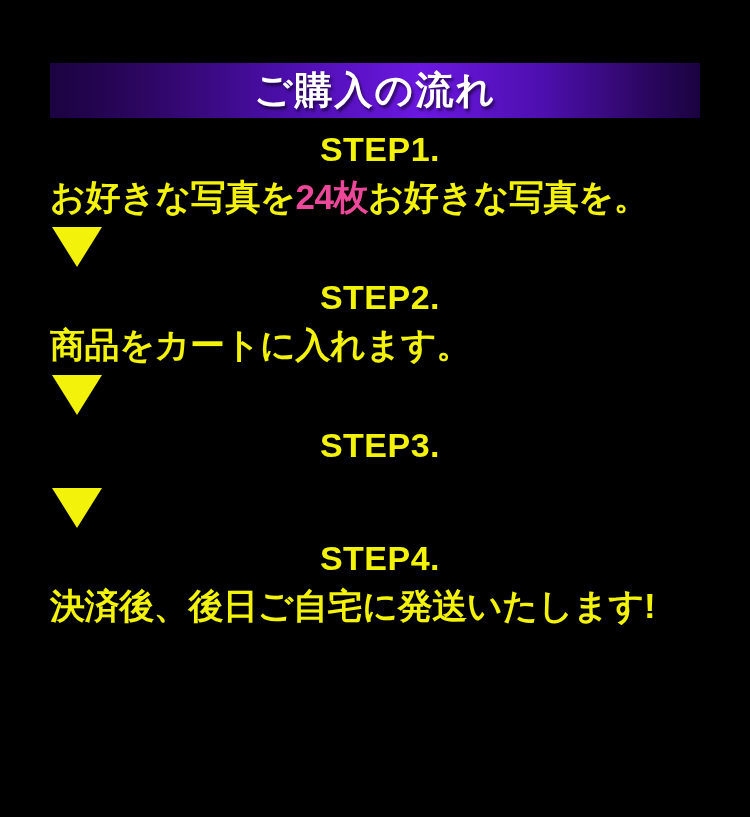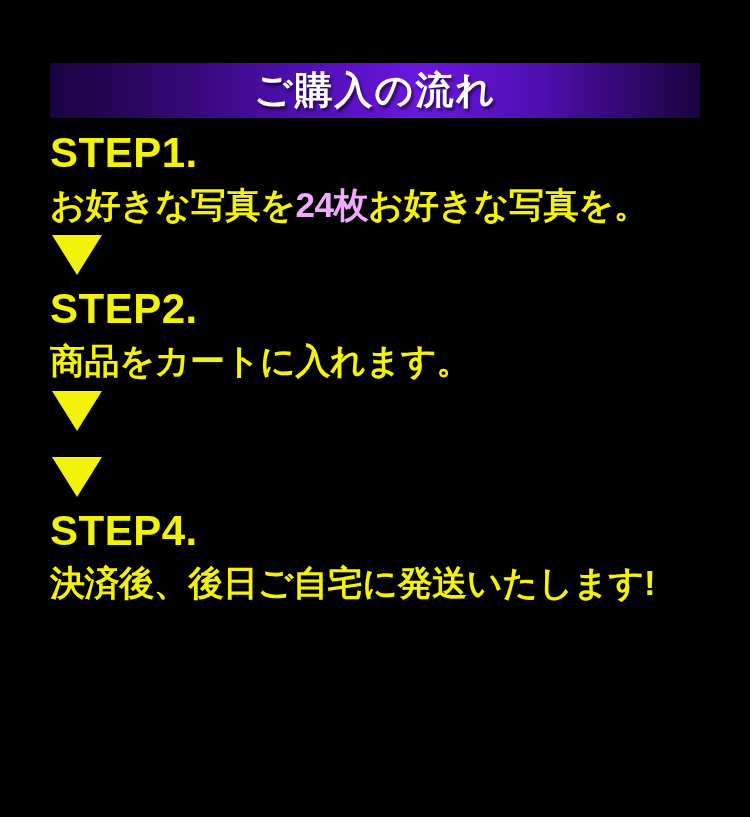--- a/index.html
+++ b/index.html
@@ -71,32 +71,33 @@
   .step-label,
   .step-desc {
     color: #f2f20a;
     font-weight: bold;
     line-height: 1.0;
     white-space: nowrap;
     text-shadow: 1px 2px 2px rgba(0,0,0,0.85);
   }
 
   .step-label {
-    font-size: 42px;
+    font-size: 34px;
     letter-spacing: 0.5px;
     margin-bottom: 13px;
+    text-align: center;
   }
 
   .step-desc {
     font-size: 35px;
     letter-spacing: -0.4px;
   }
 
   .hl-red {
-    color: #f0abfc;
+    color: #ec4899;
   }
 
   
   .arrow-row {
     height: 66px;
     display: flex;
     align-items: center;
   }
   .arrow-down {
     width: 0;
@@ -137,20 +138,21 @@
       <div class="step-desc">
         <span>商品をカートに入れます。</span>
       </div>
     </div>
 
     <div class="arrow-row">
       <div class="arrow-down"></div>
     </div>
 
     <div class="step-block">
+      <div class="step-label">STEP3.</div>
     </div>
 
     <div class="arrow-row">
       <div class="arrow-down"></div>
     </div>
 
     <div class="step-block">
       <div class="step-label">STEP4.</div>
       <div class="step-desc">
         <span>決済後、後日ご自宅に発送いたします!</span>

